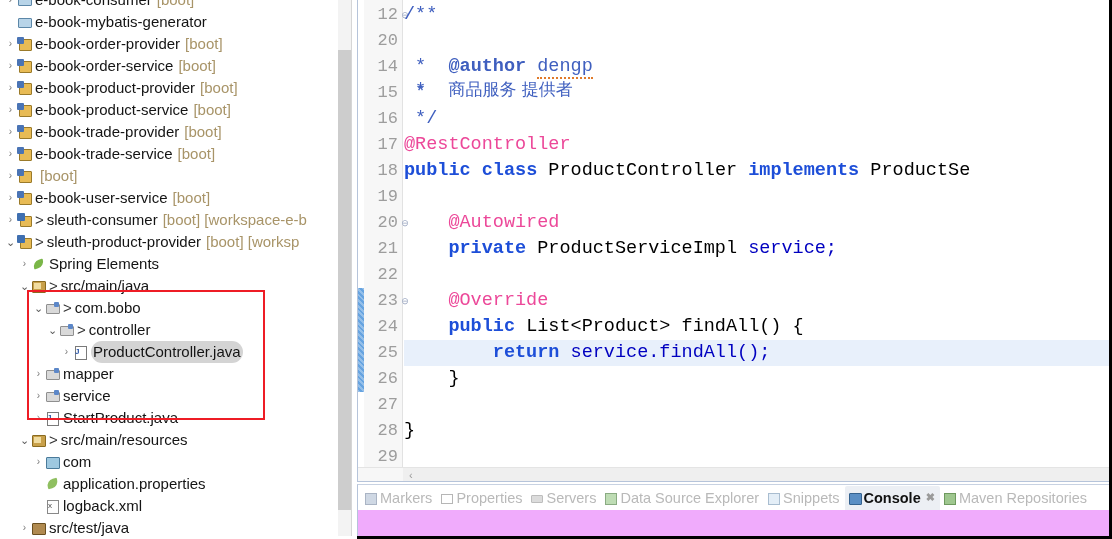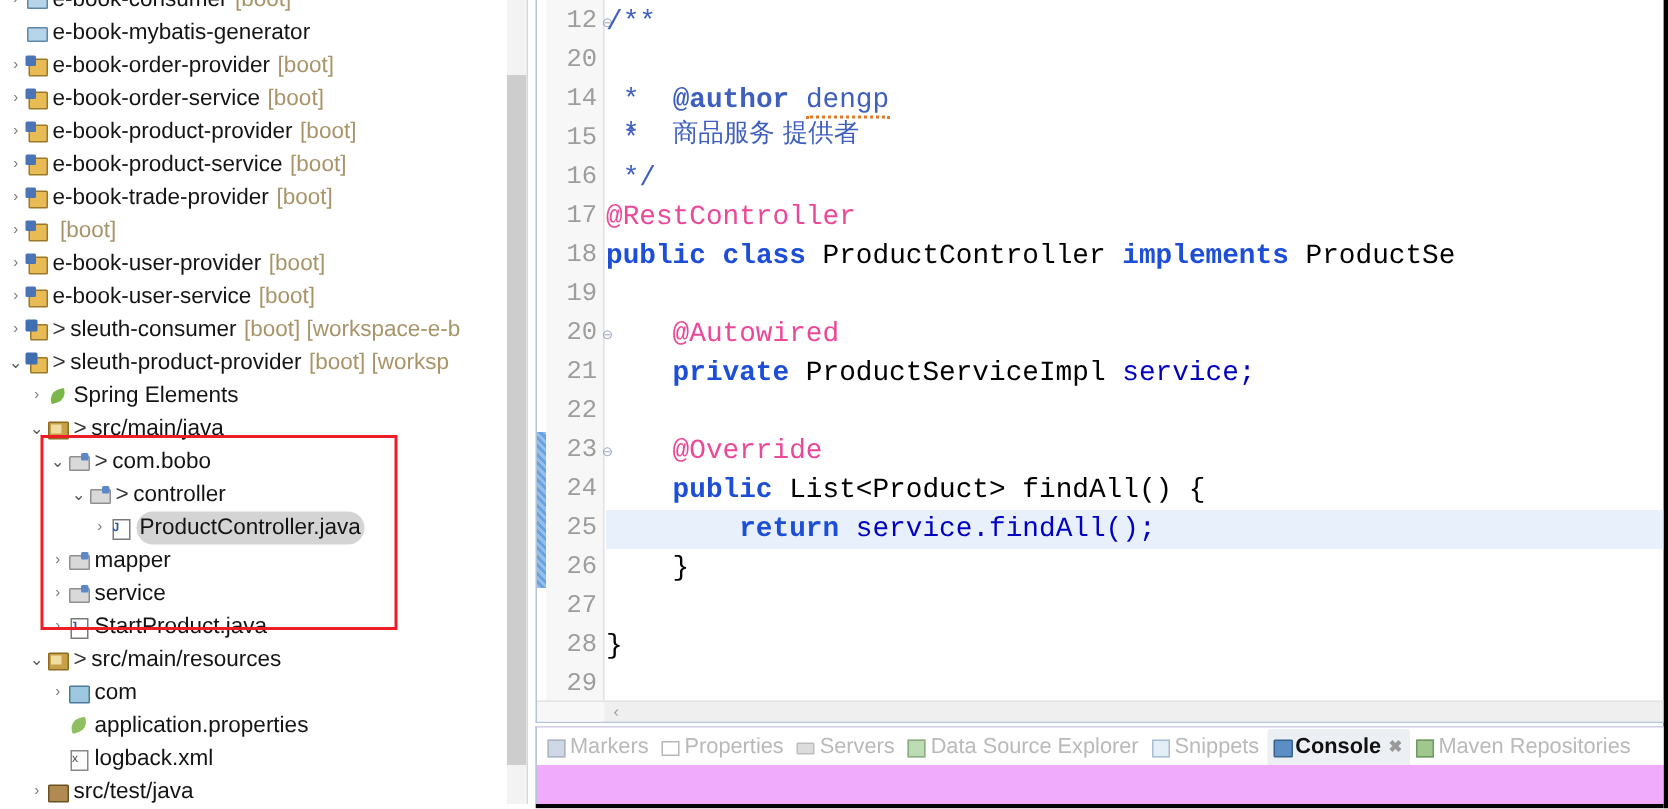--- a/index.html
+++ b/index.html
@@ -458,27 +458,27 @@
           <span class="ind" style="width: 4px;"></span>
           <span class="twisty ">›</span>
           <span class="ic ic-jproj"></span>
           <span class="t-label">e-book-trade-provider</span>
           <span class="t-tag">[boot]</span>
         </div>
         <div class="tree-row">
           <span class="ind" style="width: 4px;"></span>
           <span class="twisty ">›</span>
           <span class="ic ic-jproj"></span>
-          <span class="t-tag">[boot]</span>
-        </div>
-        <div class="tree-row">
-          <span class="ind" style="width: 4px;"></span>
-          <span class="twisty ">›</span>
-          <span class="ic ic-jproj"></span>
-          <span class="t-label">e-book-user-provider</span>
+          <span class="t-label">e-book-trade-service</span>
+          <span class="t-tag">[boot]</span>
+        </div>
+        <div class="tree-row">
+          <span class="ind" style="width: 4px;"></span>
+          <span class="twisty ">›</span>
+          <span class="ic ic-jproj"></span>
           <span class="t-tag">[boot]</span>
         </div>
         <div class="tree-row">
           <span class="ind" style="width: 4px;"></span>
           <span class="twisty ">›</span>
           <span class="ic ic-jproj"></span>
           <span class="t-label">e-book-user-service</span>
           <span class="t-tag">[boot]</span>
         </div>
         <div class="tree-row">

